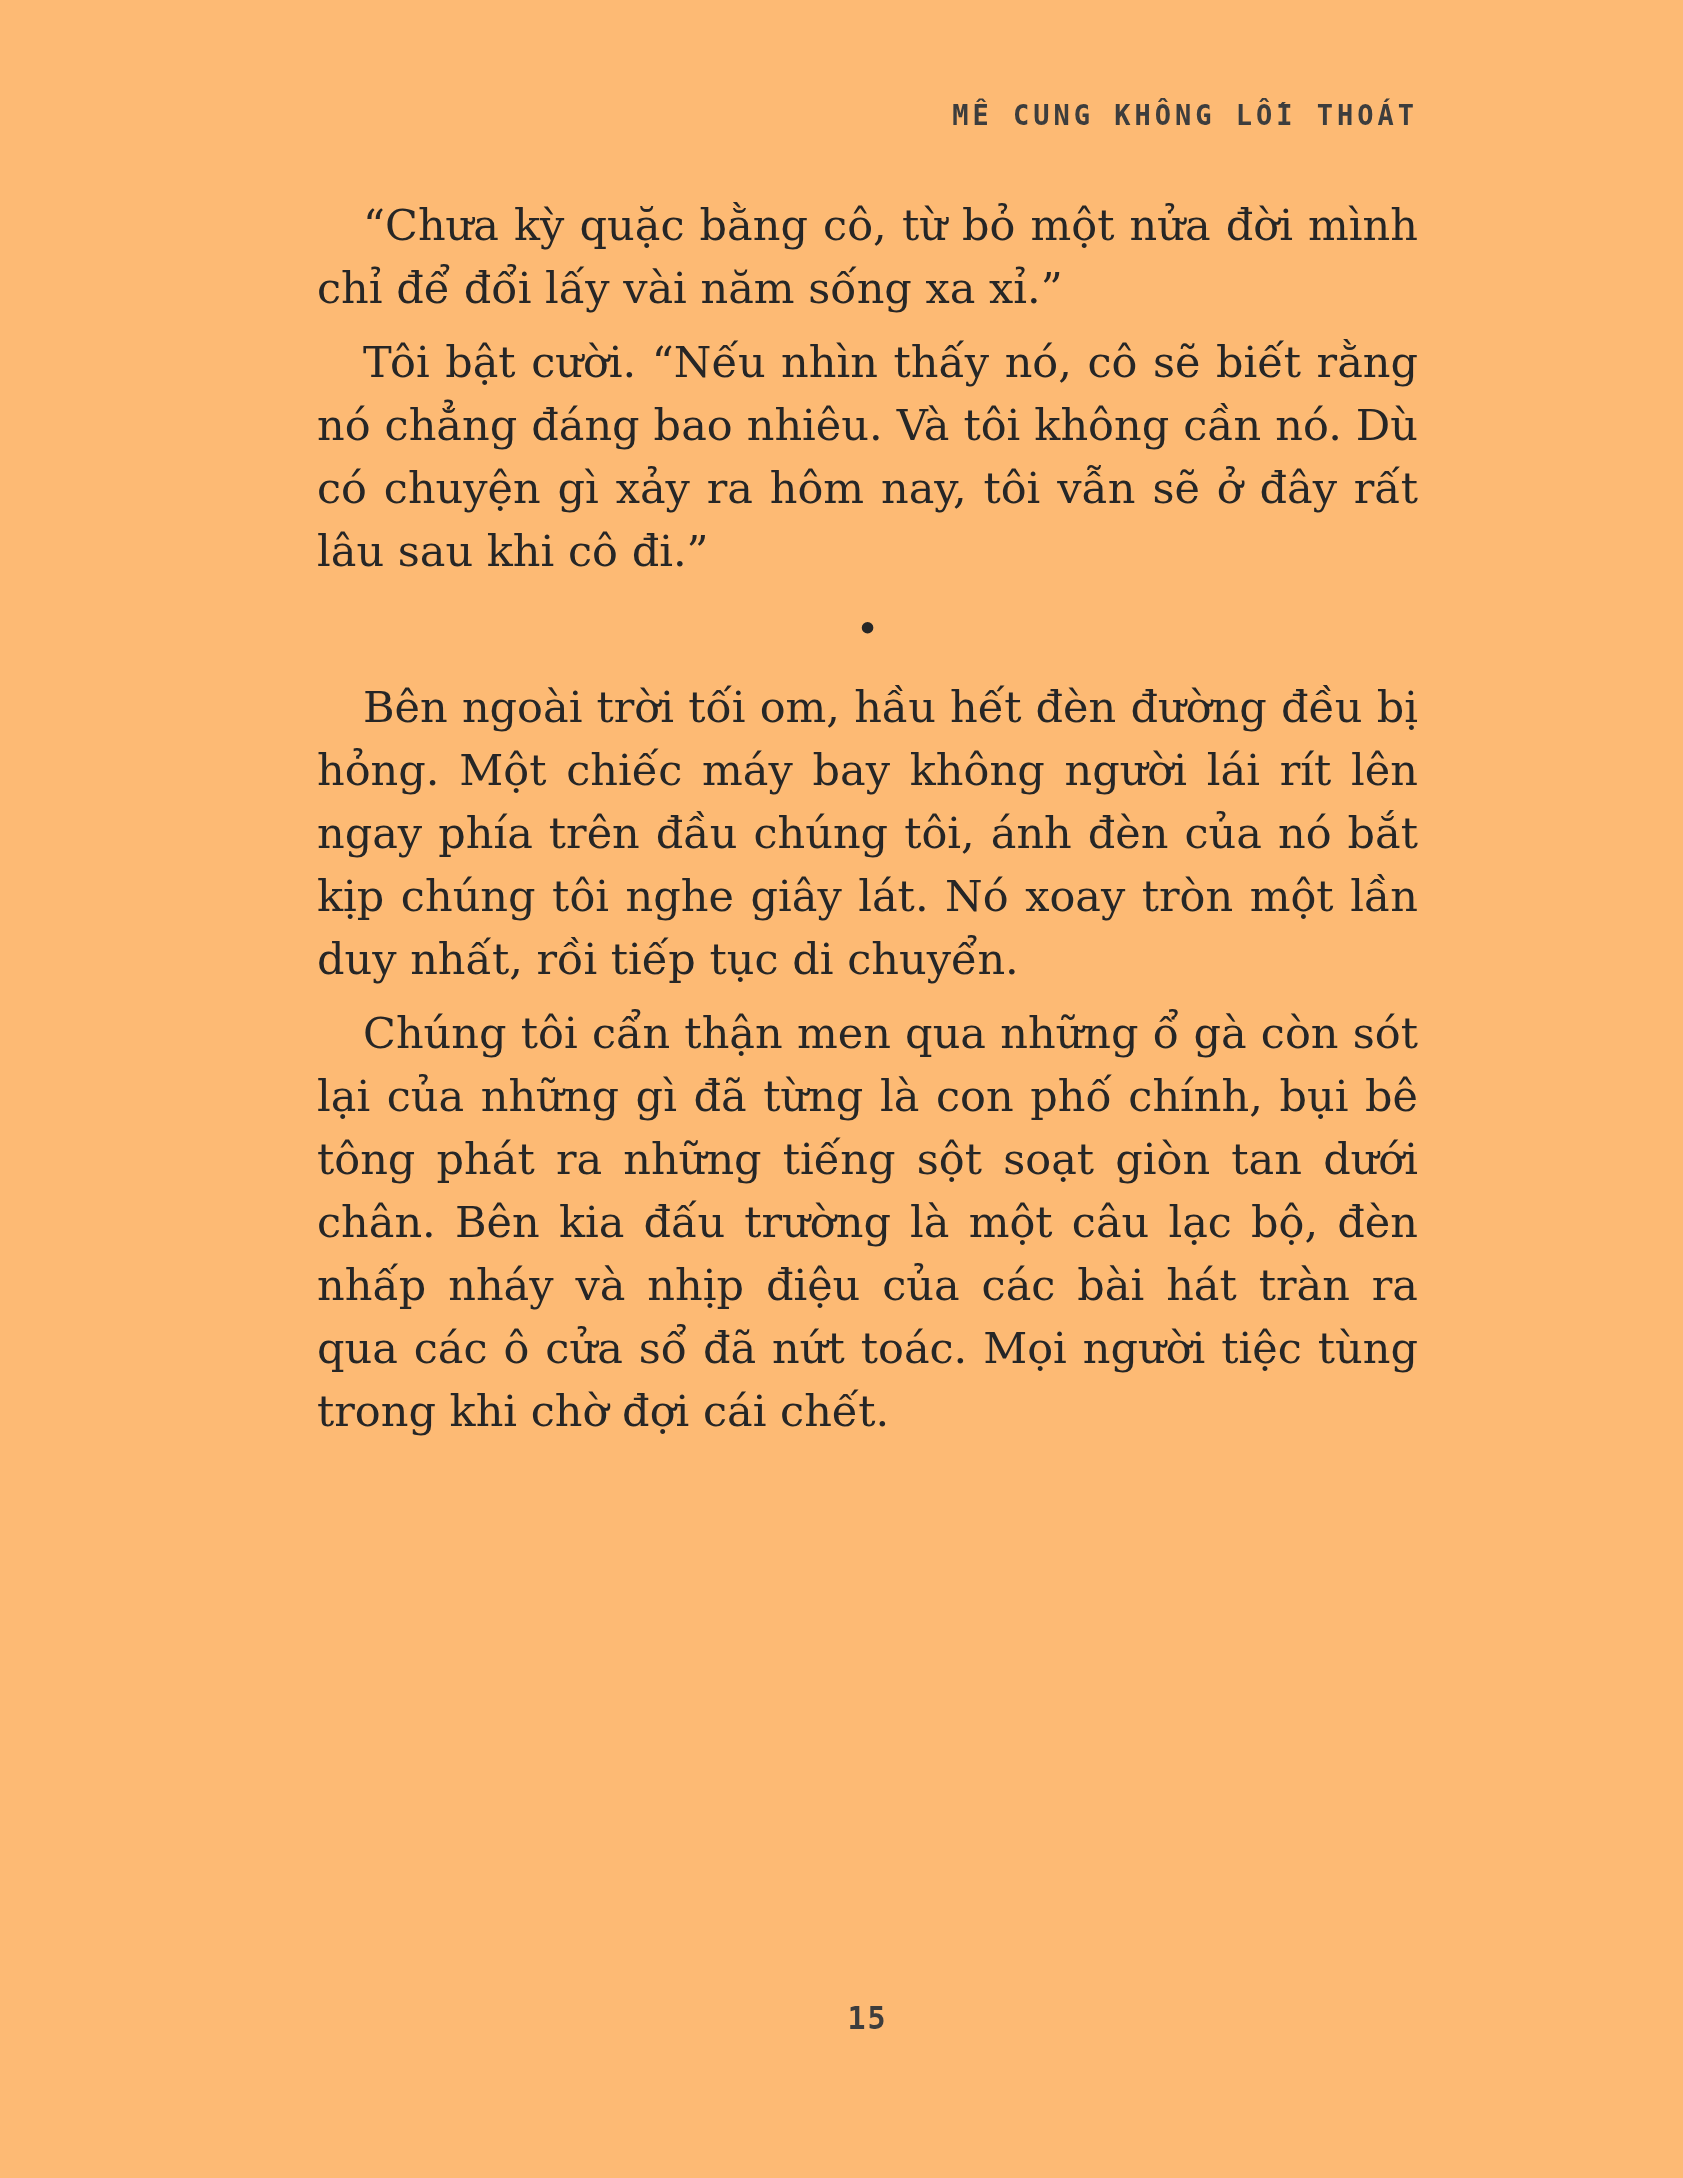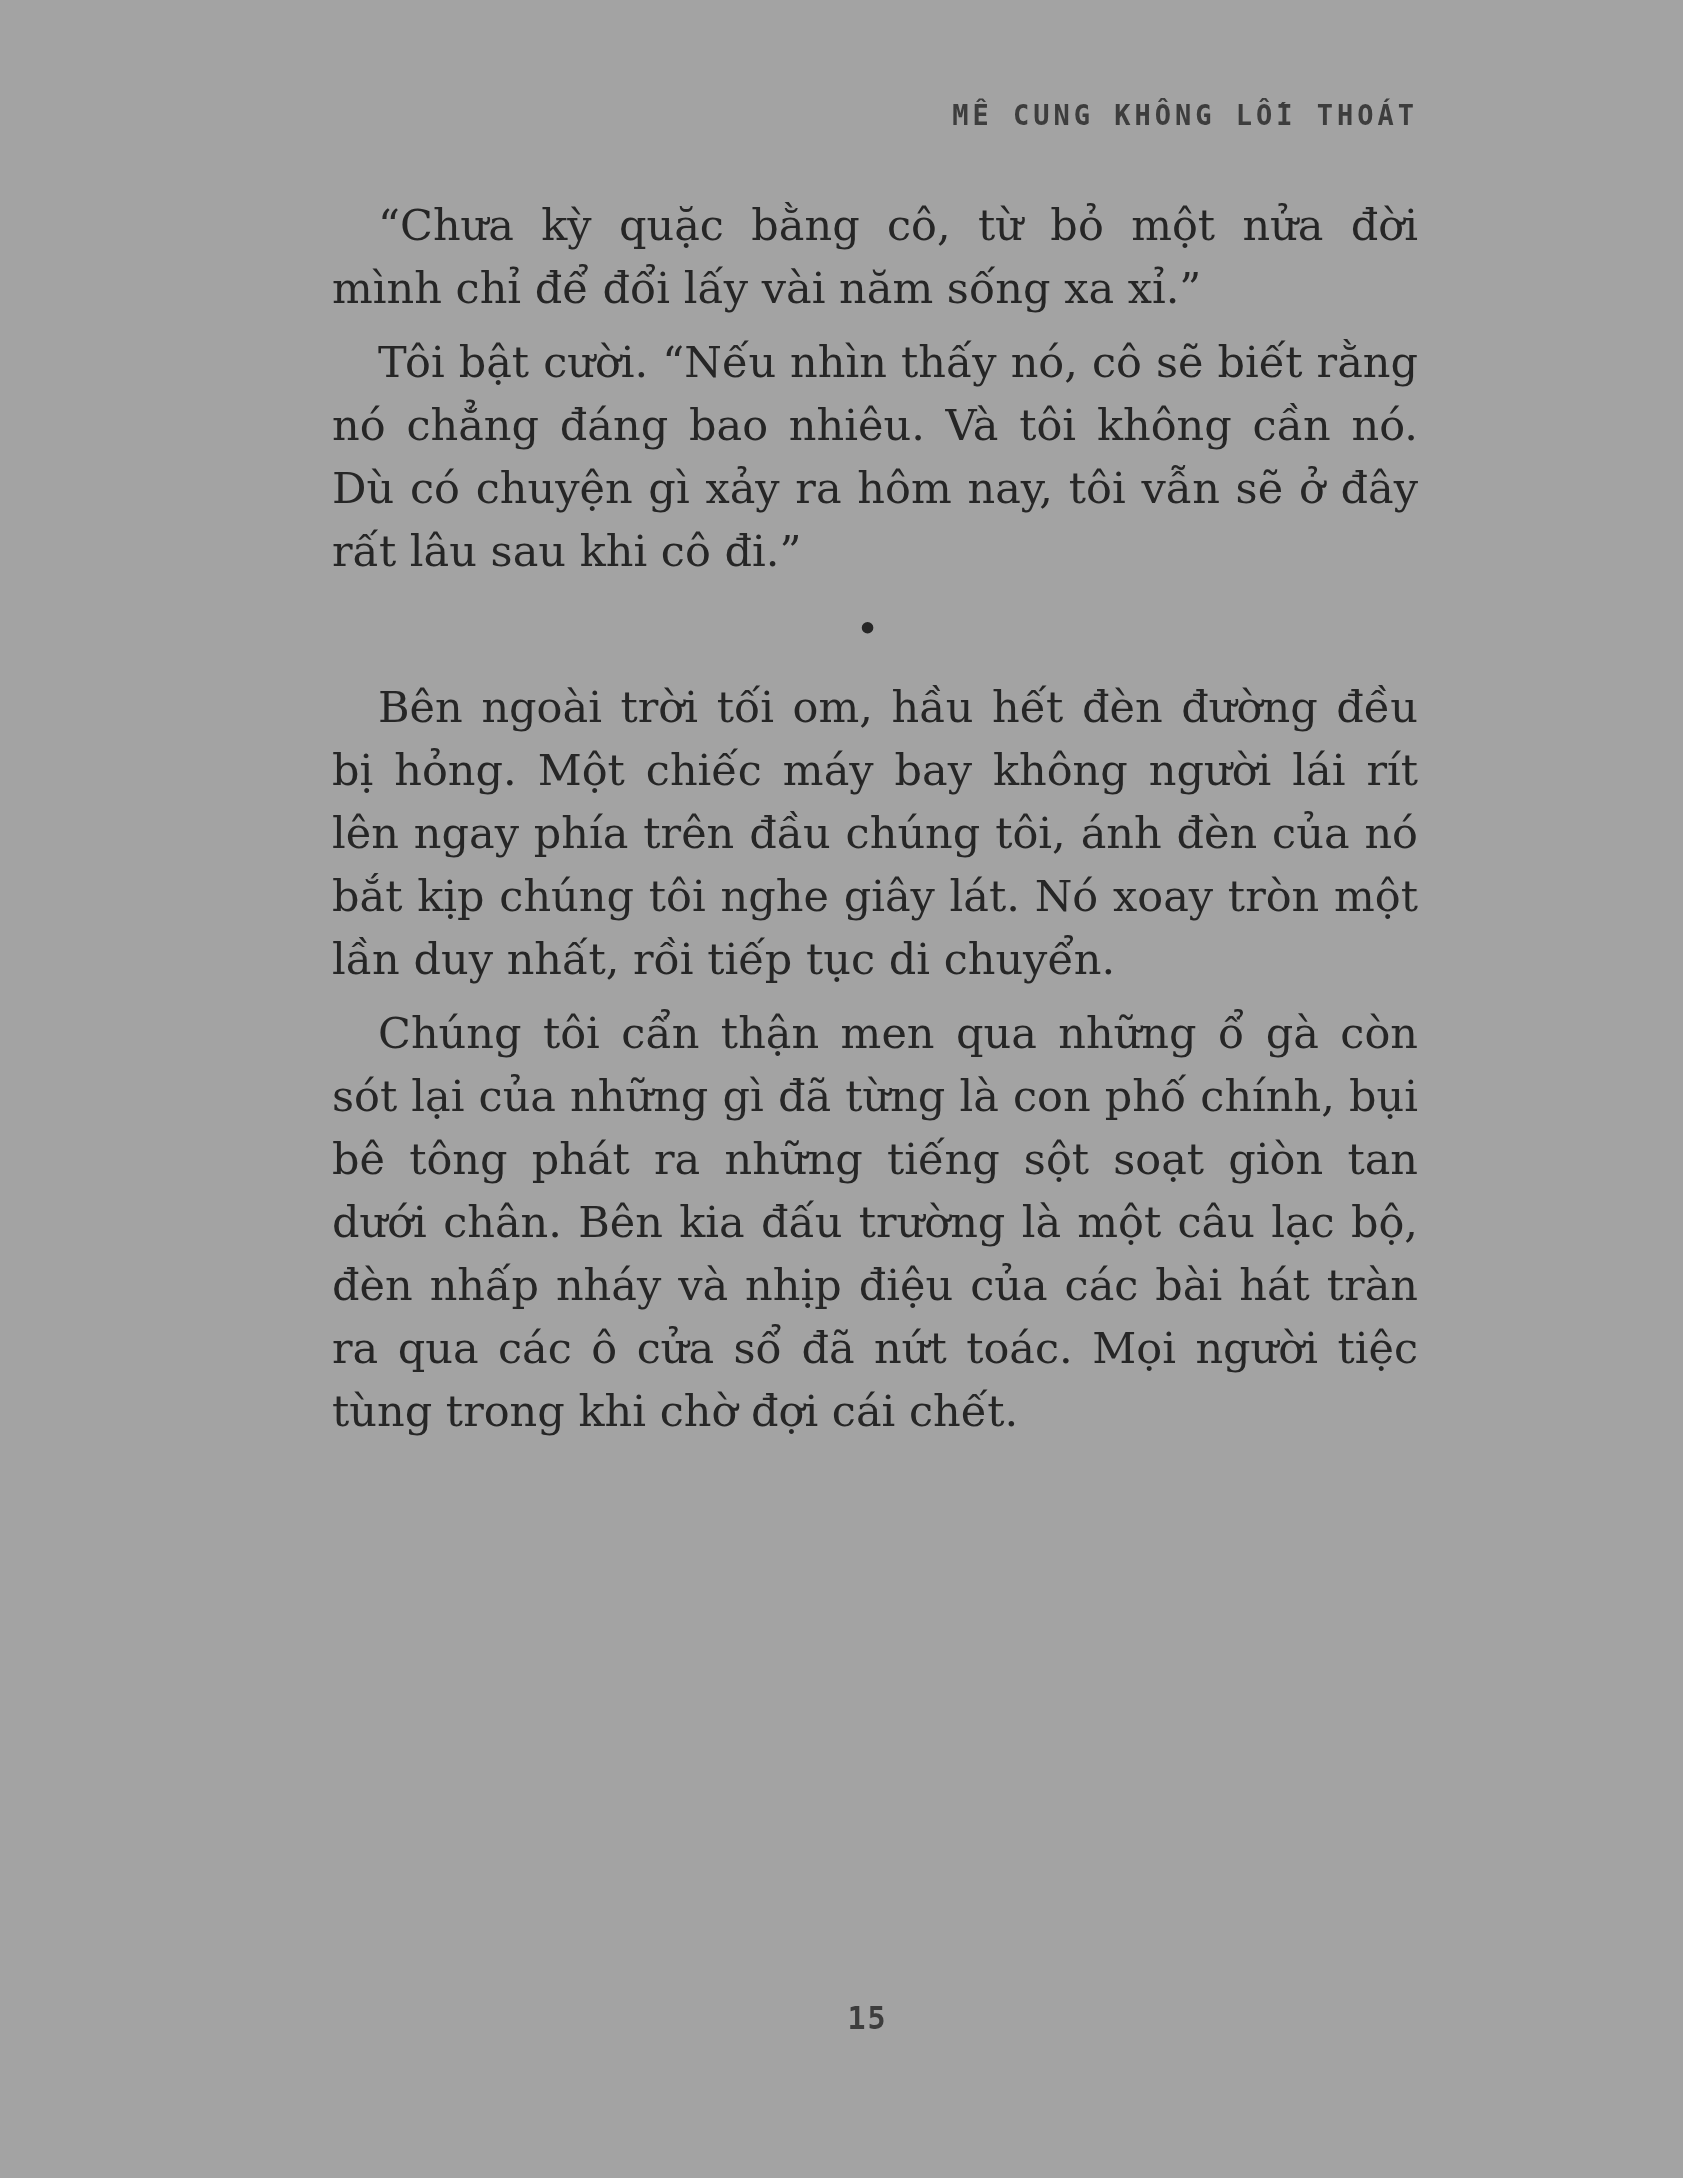--- a/index.html
+++ b/index.html
@@ -7,21 +7,21 @@
     padding: 0;
     background: #ffffff;
     width: 1683px;
     height: 2178px;
     overflow: hidden;
   }
   .page {
     position: relative;
     width: 1683px;
     height: 2178px;
-    background: #a3a3a3;
+    background: #fdba74;
     font-family: "DejaVu Serif", "Liberation Serif", serif;
     color: #262626;
   }
   .running-head {
     position: absolute;
     top: 99px;
     left: 317px;
     width: 1101px;
     text-align: right;
     font-family: "DejaVu Sans Mono", "Liberation Mono", monospace;
@@ -35,21 +35,21 @@
     position: absolute;
     top: 194px;
     left: 317px;
     width: 1101px;
     font-size: 43px;
     line-height: 63px;
     text-align: justify;
     text-justify: inter-word;
   }
   .body-text p {
-    margin: 0 0 11px 15px;
+    margin: 0 0 11px 0;
     text-indent: 46px;
   }
   .separator {
     text-align: center;
     text-indent: 0 !important;
     font-size: 40px;
     line-height: 63px;
     margin: 14px 0 16px 0 !important;
     color: #262626;
   }

